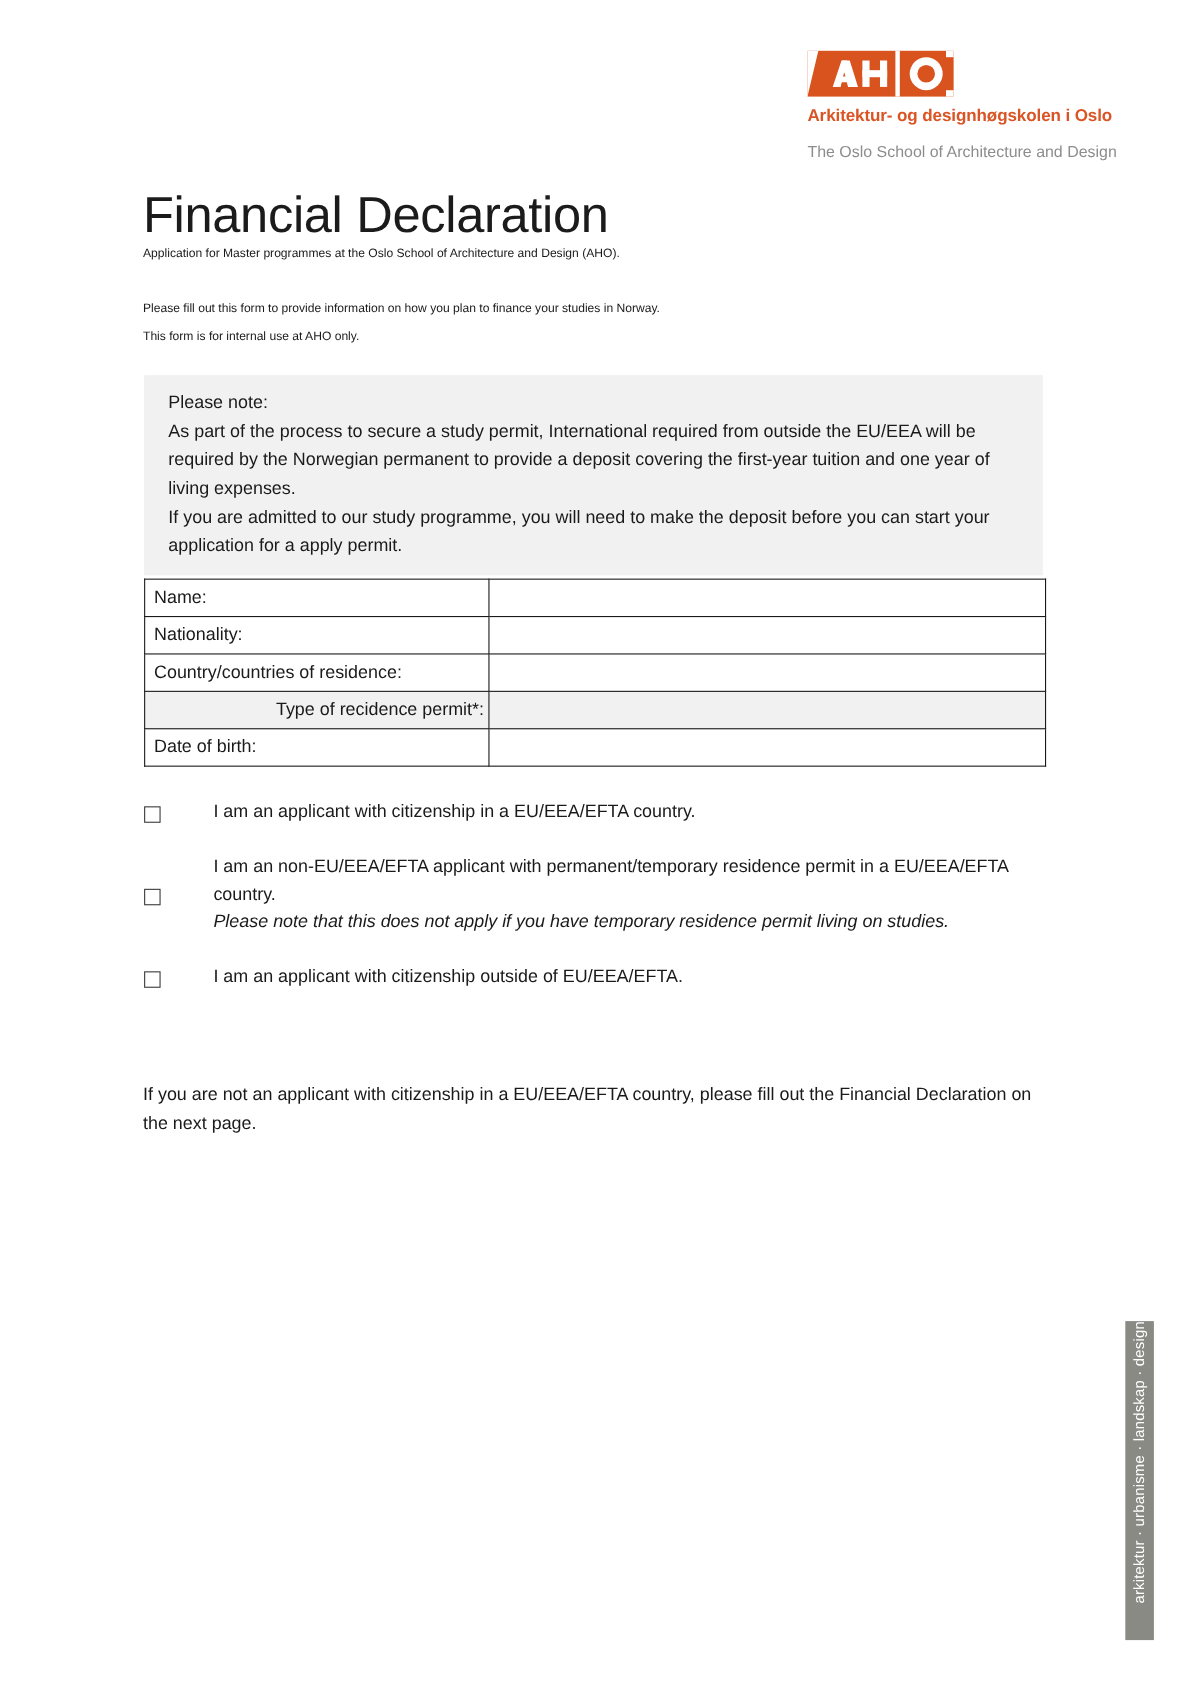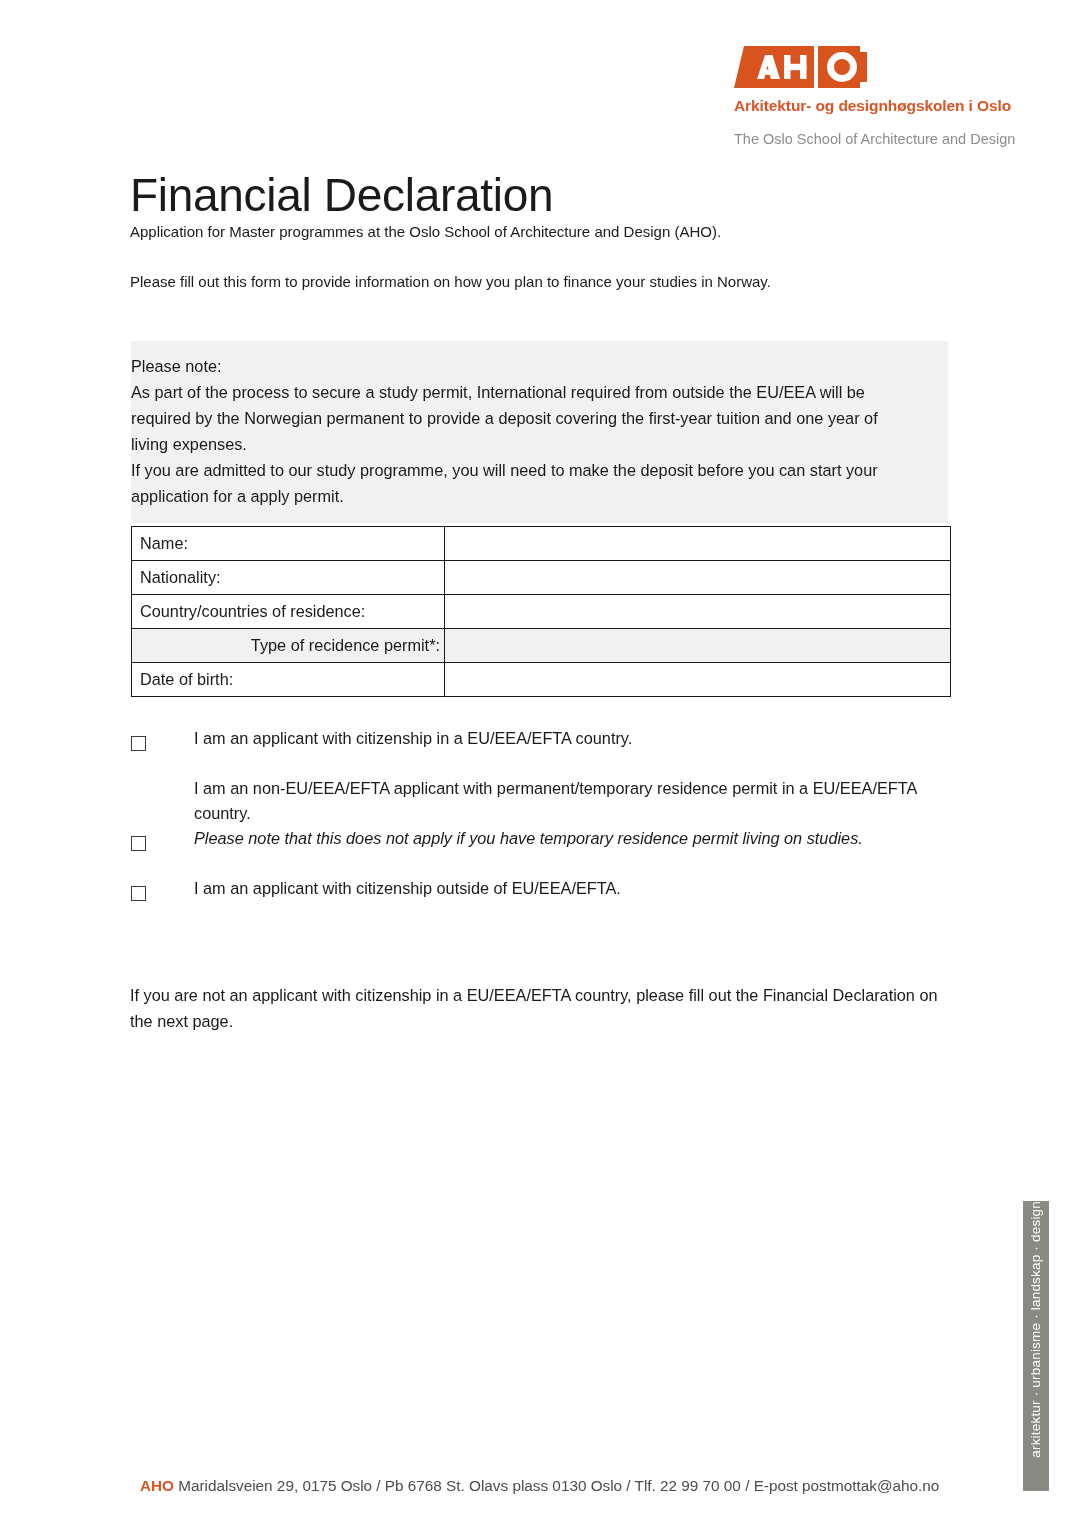--- a/index.html
+++ b/index.html
@@ -61,35 +61,35 @@
     line-height: 1.1;
     margin-top: 42px;
   }
 
   
   .intro {
     position: absolute;
     left: 130px;
     top: 219px;
     width: 830px;
-    font-size: 15px;
+    font-size: 11px;
     line-height: 25px;
     color: #1a1a1a;
   }
   .intro p { margin: 0; }
   .intro .gap { height: 25px; }
 
   
   .note-box {
     position: absolute;
     left: 131px;
     top: 341px;
     width: 817px;
     background: #f1f1f1;
-    padding: 12px 14px 14px 0;
+    padding: 12px 14px 14px 22px;
     box-sizing: border-box;
     font-size: 16.3px;
     line-height: 26px;
     color: #1a1a1a;
   }
   .note-box div { margin: 0; }
 
   
   .form-table {
     position: absolute;
@@ -117,21 +117,21 @@
   .check-list {
     position: absolute;
     left: 131px;
     top: 726px;
     width: 830px;
     font-size: 16.3px;
     line-height: 25px;
   }
   .check-row {
     display: flex;
-    align-items: flex-end;
+    align-items: center;
   }
   .check-row + .check-row { margin-top: 25px; }
   .checkbox {
     flex: 0 0 auto;
     width: 15px;
     height: 15px;
     border: 1.4px solid #3a3a3a;
     background: #fff;
     margin-top: 4px;
     box-sizing: border-box;
@@ -215,20 +215,21 @@
     <div class="logo-line1">Arkitektur- og designhøgskolen i Oslo</div>
     <div class="logo-line2">The Oslo School of Architecture and Design</div>
   </div>
 
   <h1 class="doc-title">Financial Declaration</h1>
 
   <div class="intro">
     <p>Application for Master programmes at the Oslo School of Architecture and Design (AHO).</p>
     <div class="gap"></div>
     <p>Please fill out this form to provide information on how you plan to finance your studies in Norway.</p>
+    <p>This form is for internal use at AHO only.</p>
   </div>
 
   <div class="note-box">
     <div>Please note:</div>
     <div>As part of the process to secure a study permit, International required from outside the EU/EEA will be</div>
     <div>required by the Norwegian permanent to provide a deposit covering the first-year tuition and one year of</div>
     <div>living expenses.</div>
     <div>If you are admitted to our study programme, you will need to make the deposit before you can start your</div>
     <div>application for a apply permit.</div>
   </div>
@@ -279,17 +280,14 @@
         </div>
       </div>
     </div>
 
   <div class="closing">If you are not an applicant with citizenship in a EU/EEA/EFTA country, please fill out the Financial Declaration on the next page.</div>
 
   <div class="side-tab">
     <span>arkitektur · urbanisme · landskap · design</span>
   </div>
 
-  <div class="footer">
-    <span class="aho">AHO</span><span> Maridalsveien 29, 0175 Oslo / Pb 6768 St. Olavs plass 0130 Oslo / Tlf. 22 99 70 00 / E-post postmottak@aho.no</span>
-  </div>
 
 </div>
 
 </body></html>

